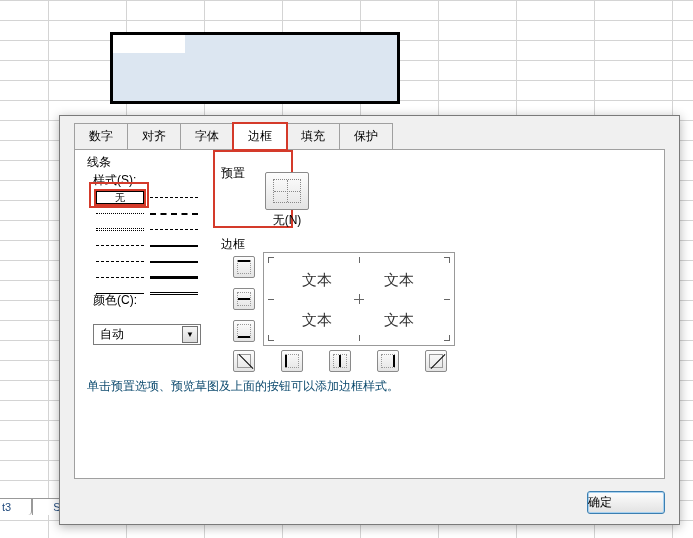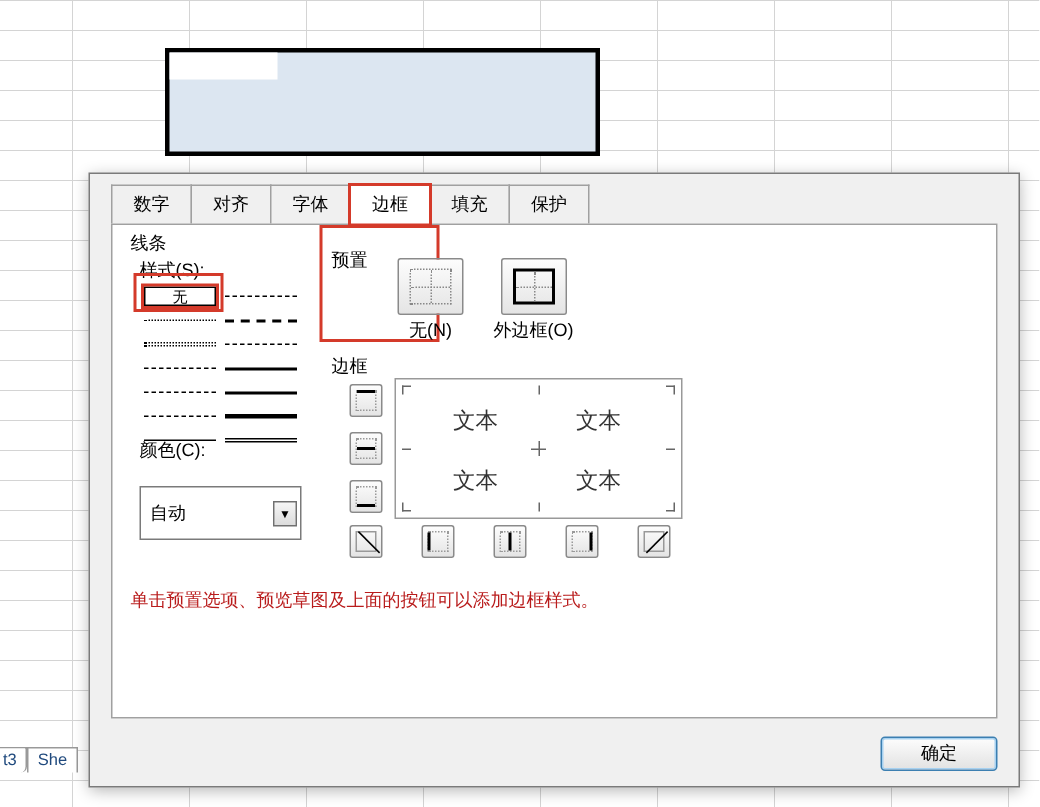--- a/index.html
+++ b/index.html
@@ -39,21 +39,21 @@
   .sheet-tab {
     position: absolute;
     left: 0; bottom: 22px;
     height: 20px;
     display: flex;
     align-items: center;
   }
   .sheet-tab span {
     border: 1px solid #999;
     border-bottom: none;
-    padding: 2px 6px;
+    padding: 2px 20px;
     background: #fff;
     color: #1f497d;
     font-size: 11px;
   }
   .sheet-tab .partial { border-left: none; border-radius: 0 0 4px 0; padding-left:2px;}
   
   .dialog {
     position: absolute;
     left: 59px; top: 115px;
     width: 621px; height: 410px;
@@ -153,39 +153,39 @@
 
   .highlight-box1 {
     position:absolute;
     border: 2px solid #d43a2a;
     pointer-events:none;
   }
 
   .color-label { position:absolute; left: 18px; top: 142px; }
   .color-select {
     position:absolute; left: 18px; top: 174px;
-    width: 108px; height: 36px;
+    width: 108px; height: 21px;
     border: 1px solid #7a7a7a;
     background: #fff;
     display:flex; align-items:center; justify-content:space-between;
     padding: 0 2px 0 6px;
   }
   .color-select .dd {
     width: 16px; height: 17px;
     border: 1px solid #707070;
     background: linear-gradient(#f6f6f6,#dcdcdc);
     display:flex;align-items:center;justify-content:center;
     font-size:8px;
   }
 
   
   .preset-legend { position:absolute; left: 146px; top: 15px; }
   .preset-row {
     position:absolute; left: 190px; top: 22px;
-    display:flex; gap: 20px;
+    display:flex; gap: 38px;
   }
   .preset {
     display:flex; flex-direction:column; align-items:center; gap:2px;
   }
   .preset-btn {
     width: 44px; height: 38px;
     border: 1px solid #8a8a8a;
     background: linear-gradient(#fdfdfd,#e4e4e4);
     display:flex; align-items:center; justify-content:center;
     border-radius:2px;
@@ -255,34 +255,34 @@
   .si-bot .bar{left:0;bottom:-1px;right:0;height:2px}
   .si-diag1{border:1px solid #999;}
   .si-diag1::after{content:"";position:absolute;left:-2px;top:50%;width:20px;border-top:1px solid #000;transform:rotate(45deg)}
   .si-left .bar{top:0;left:-1px;bottom:0;width:2px}
   .si-vmid .bar{top:0;left:50%;bottom:0;width:2px;margin-left:-1px}
   .si-right .bar{top:0;right:-1px;bottom:0;width:2px}
   .si-diag2{border:1px solid #999;}
   .si-diag2::after{content:"";position:absolute;left:-2px;top:50%;width:20px;border-top:1px solid #000;transform:rotate(-45deg)}
 
   .hint {
-    position:absolute; left: 12px; top: 242px;
-    color: #b91c1c;
+    position:absolute; left: 12px; top: 228px;
+    color: #0c4a6e;
   }
 
   .dialog-buttons {
     position:absolute; right: 14px; bottom: 10px;
     display:flex; gap: 10px;
   }
   .push-btn {
     min-width: 78px; height: 23px;
     border: 1px solid #707070;
     background: linear-gradient(#fdfdfd,#e2e2e2);
     border-radius: 3px;
-    text-align:center; line-height:21px;
+    text-align:left; line-height:21px;
   }
   .push-btn.default { border-color:#3c7fb1; box-shadow: inset 0 0 0 1px #a7d1f0;}
   .red-box-preset {
     position:absolute;
     border:2px solid #d43a2a;
     pointer-events:none;
   }
 </style>
 </head>
 <body>
@@ -368,26 +368,20 @@
 
     <div class="preset-legend label">预置</div>
     <div class="red-box-preset" style="left:138px;top:0px;width:80px;height:78px"></div>
 
     <div class="preset-row">
       <div class="preset">
         <div class="preset-btn">
             <div class="preset-ico ico-none"></div>
           </div>
         <span>无(N)</span>
-      </div>
-      <div class="preset">
-        <div class="preset-btn">
-            <div class="preset-ico ico-outline"></div>
-          </div>
-        <span>外边框(O)</span>
       </div>
     </div>
 
     <div class="border-legend label">边框</div>
 
     <div class="side-col">
       <div class="side-btn">
           <div class="side-ico si-top">
             <div class="bar"></div>
           </div>

